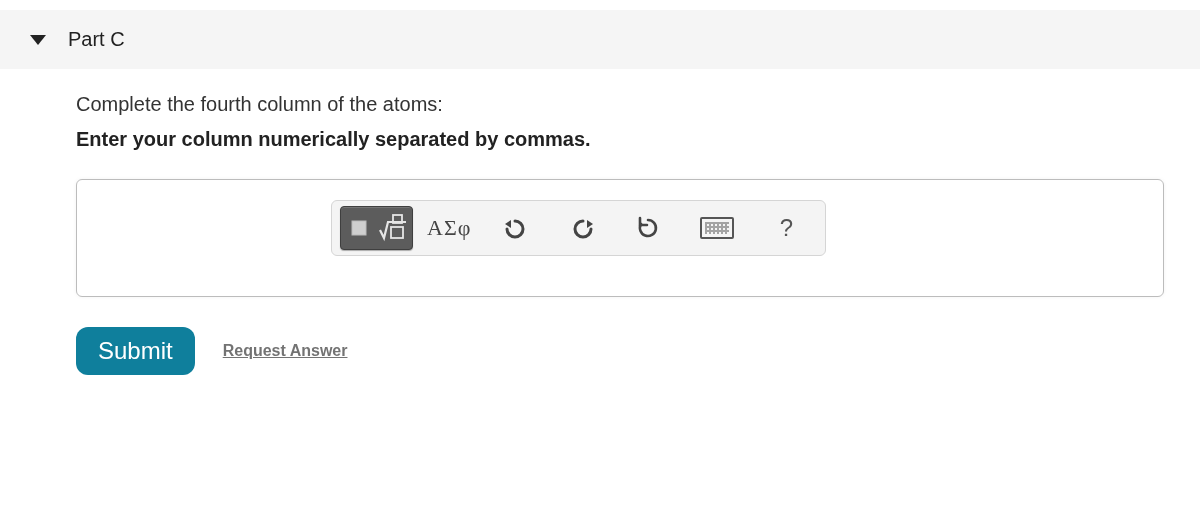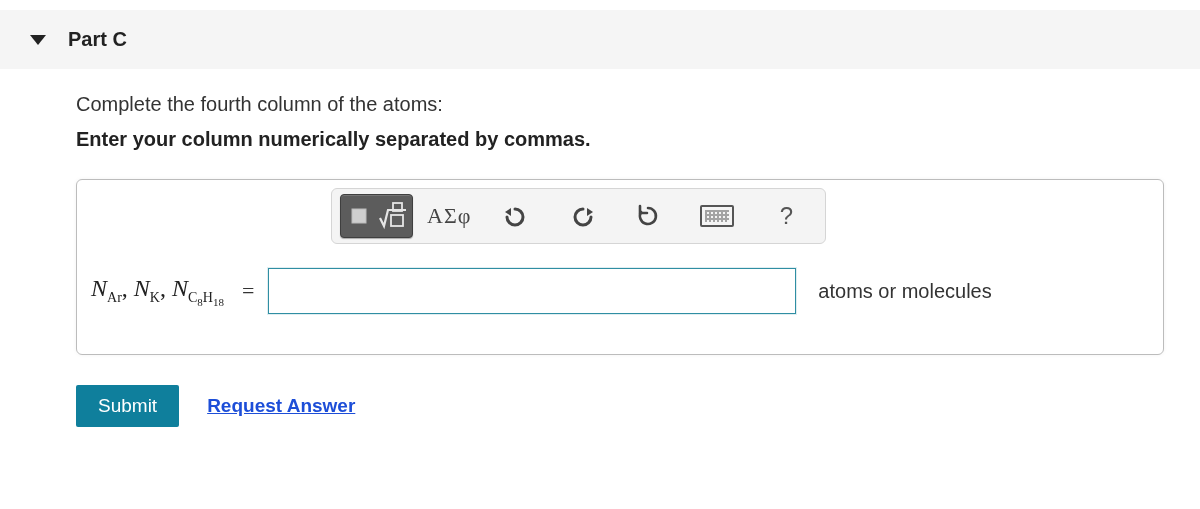--- a/index.html
+++ b/index.html
@@ -23,21 +23,21 @@
     margin-top: 10px;
   }
   .part-header .caret {
     width: 0;
     height: 0;
     border-left: 8px solid transparent;
     border-right: 8px solid transparent;
     border-top: 10px solid #222;
   }
   .part-header .title {
-    font-weight: bold;
+    font-weight: normal;
     font-size: 20px;
     color: #222;
   }
   .body {
     padding: 14px 0 40px 76px;
   }
   .prompt-line {
     font-size: 20px;
     color: #333;
     margin: 10px 0 12px 0;
@@ -49,21 +49,21 @@
     margin-bottom: 28px;
   }
   .answer-panel {
     border: 1px solid #bcbcbc;
     border-radius: 6px;
     width: 1088px;
     box-shadow: 0 0 4px rgba(0,0,0,0.05);
     position: relative;
     box-sizing: border-box;
     padding-bottom: 40px;
-    padding-top: 8px;
+    padding-top: 20px;
   }
   .toolbar {
     display: flex;
     align-items: center;
     margin-left: 254px;
     background: #f4f4f4;
     border: 1px solid #d5d5d5;
     border-radius: 6px;
     padding: 5px 8px;
     width: fit-content;
@@ -173,28 +173,28 @@
   .actions {
     margin-top: 30px;
     display: flex;
     align-items: center;
     gap: 28px;
   }
   .btn-submit {
     background: #0f7f9c;
     color: #fff;
     border: none;
-    font-size: 19px;
+    font-size: 24px;
     padding: 10px 22px;
-    border-radius: 2px;
+    border-radius: 12px;
   }
   .link-request {
-    color: #1d4ed8;
+    color: #737373;
     text-decoration: underline;
-    font-size: 19px;
+    font-size: 16px;
     font-weight: bold;
   }
 </style>
 </head>
 <body>
 
 <div class="wrapper">
 
   <div class="part-header">
     <div class="caret"></div>
@@ -247,30 +247,20 @@
           </svg>
         </div>
 
         <div class="tool-btn keyboard">
           <div class="kbd-box"></div>
         </div>
 
         <div class="tool-btn help">?</div>
       </div>
 
-      <div class="answer-row">
-        <span class="var-label">
-          <span>N</span><span class="sub roman">Ar</span><span class="roman">, </span>
-          <span>N</span><span class="sub roman">K</span><span class="roman">, </span>
-          <span>N</span><span class="sub roman">C<span style="font-size:11px;vertical-align:sub;">8</span>H<span style="font-size:11px;vertical-align:sub;">18</span></span>
-        </span>
-        <span class="eq">=</span>
-        <input type="text" class="answer-input" value="" style="">
-        <span class="unit-label">atoms or molecules</span>
-      </div>
 
     </div>
 
     <div class="actions">
       <button class="btn-submit">Submit</button>
       <a class="link-request" href="#">Request Answer</a>
     </div>
 
   </div>
 </div>

